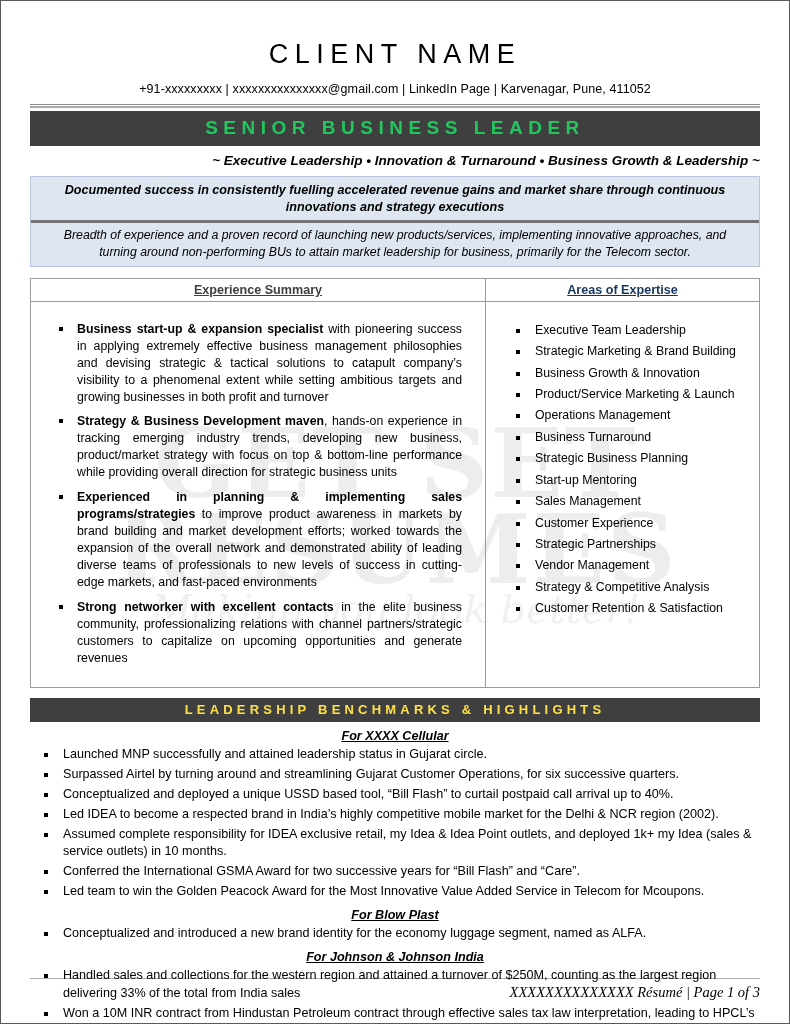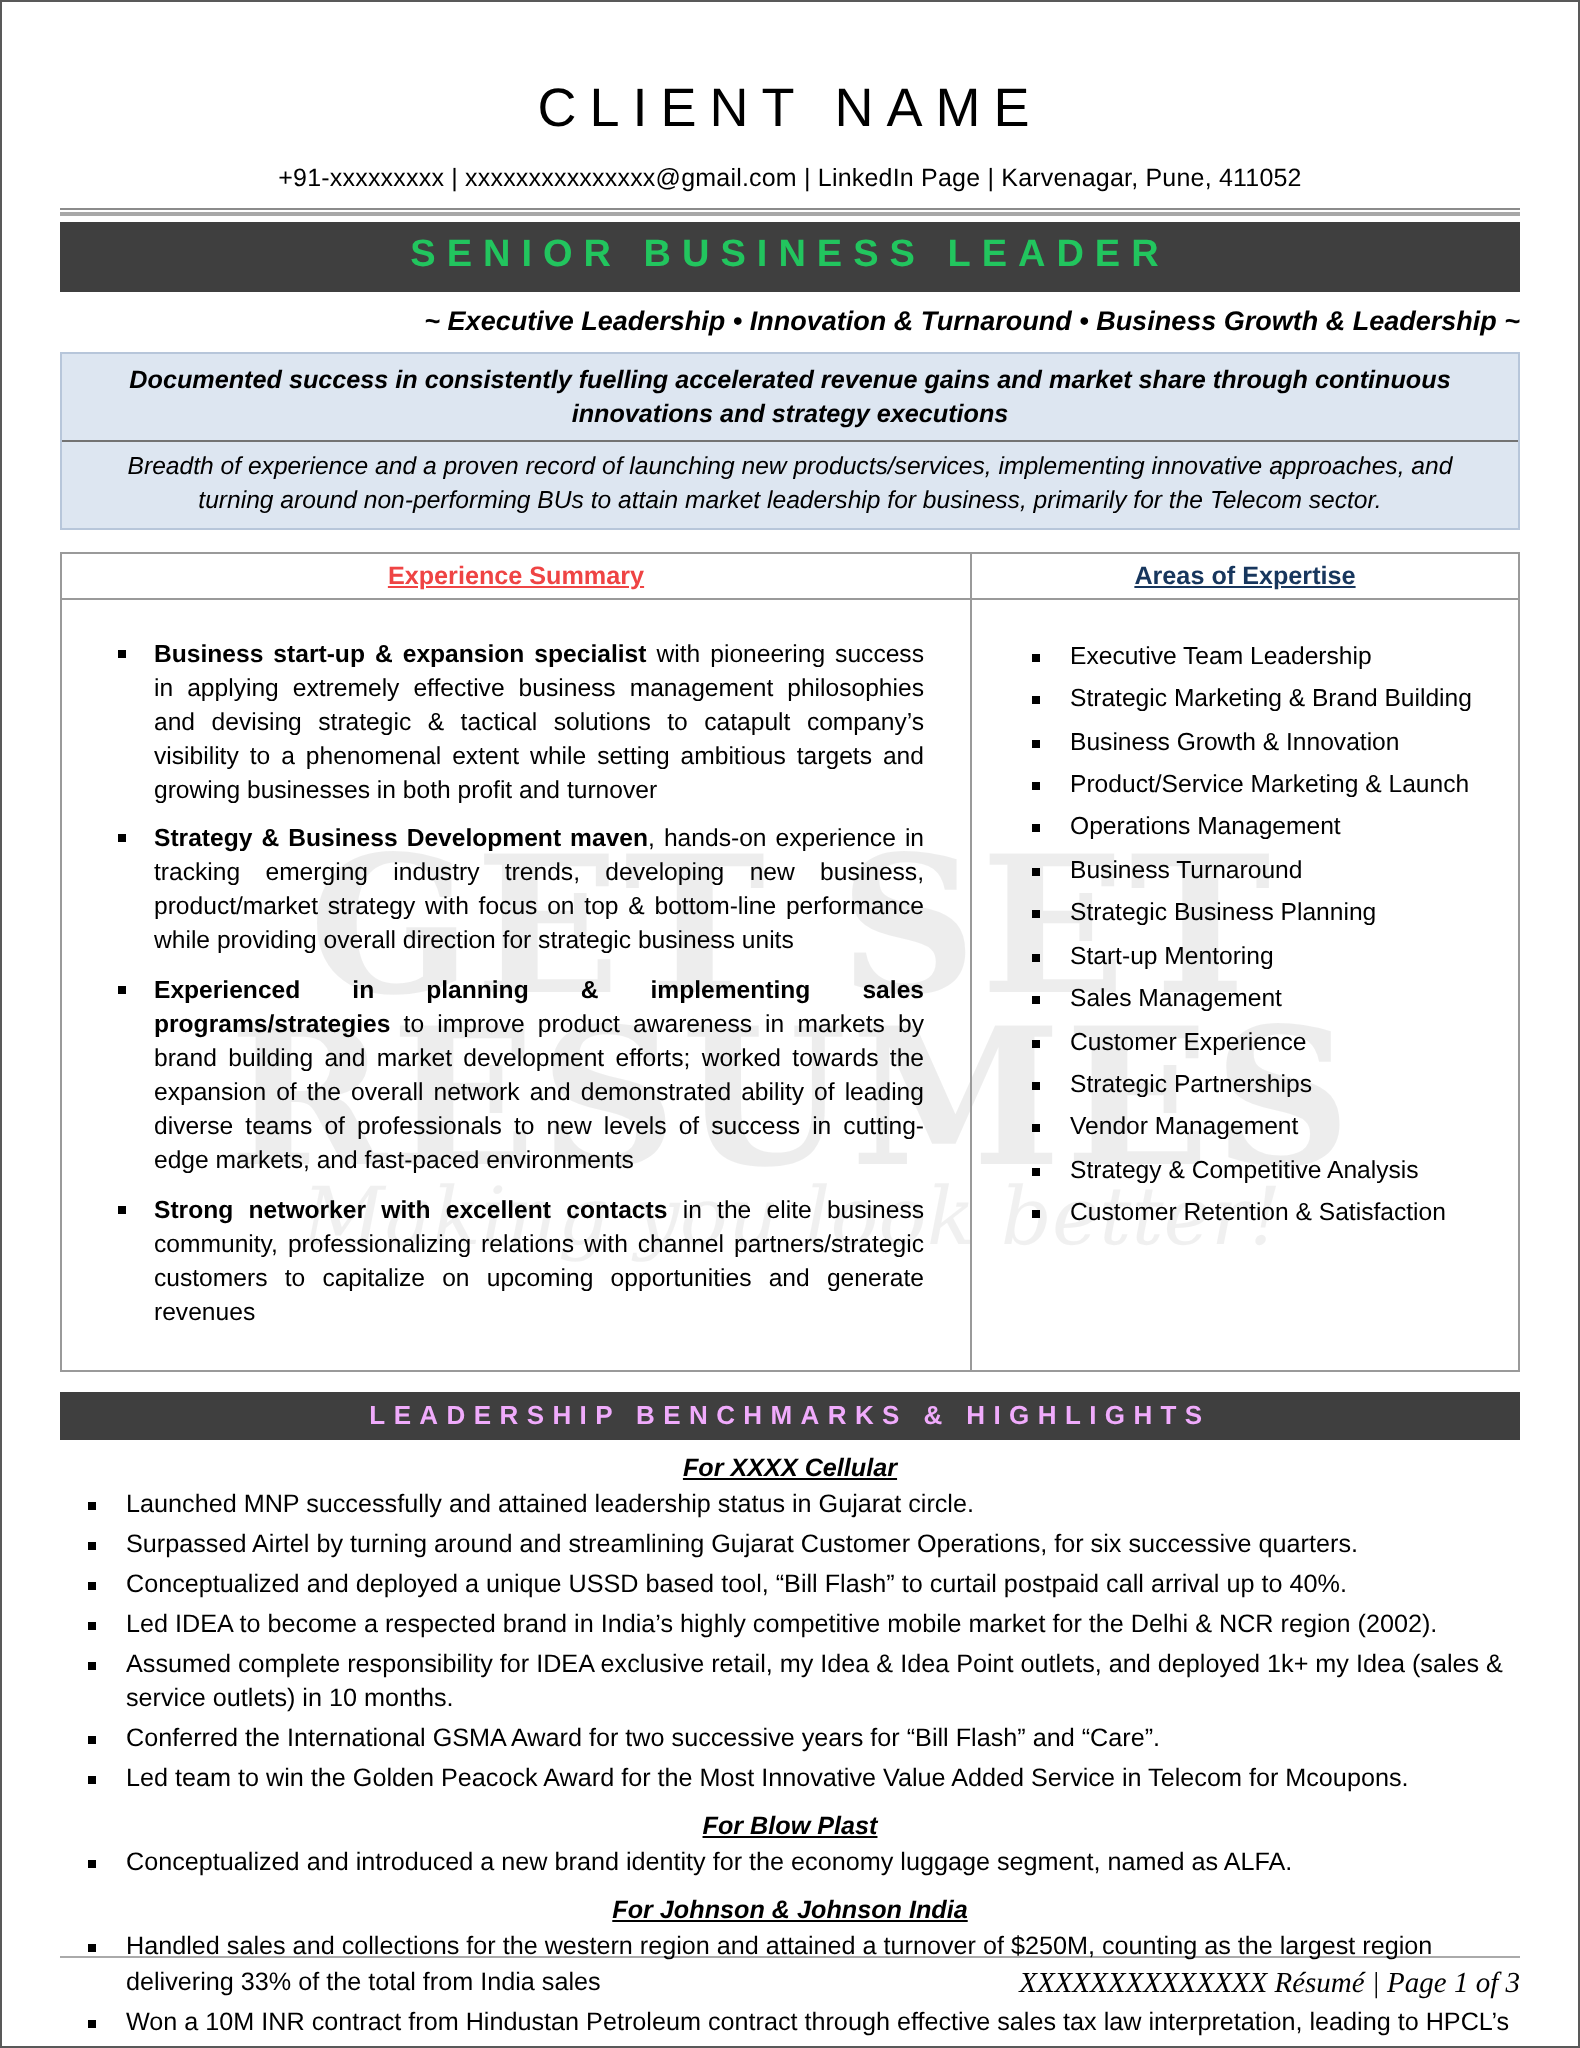--- a/index.html
+++ b/index.html
@@ -97,21 +97,21 @@
     border: 1px solid #b7c6da;
     padding: 0;
   }
   .summary-strong {
     font-style: italic;
     font-weight: bold;
     font-size: 12.6px;
     text-align: center;
     padding: 5px 20px 4px;
     line-height: 1.35;
-    border-bottom: 1px solid #737373;
+    border-bottom: 3px solid #737373;
   }
   .summary-sub {
     font-style: italic;
     font-size: 12.3px;
     text-align: center;
     padding: 4px 14px 5px;
     line-height: 1.38;
   }
 
   
@@ -120,21 +120,21 @@
     margin-top: 11px;
     border: 1px solid #9a9a9a;
   }
   .col-left  { width: 455px; border-right: 1px solid #9a9a9a; }
   .col-right { flex: 1; }
   .col-head {
     text-align: center;
     font-size: 12.6px;
     font-weight: bold;
     text-decoration: underline;
-    color: #ef4444;
+    color: #404040;
     padding: 4px 0 4px;
     border-bottom: 1px solid #9a9a9a;
   }
   .col-head.dark { color: #17365d; }
   .col-body { padding: 7px 9px 8px 9px; }
 
   ul.sq { list-style: none; margin: 12px; padding: 0; }
   ul.sq > li {
     position: relative;
     padding-left: 25px;
@@ -156,21 +156,21 @@
     padding-left: 28px;
     line-height: 1.5;
   }
   .col-right ul.sq > li::before { left: 9px; top: 8px; }
   b, strong { font-weight: bold; }
 
   
   .section-bar {
     margin-top: 10px;
     background: #3f3f3f;
-    color: #f0abfc;
+    color: #fde047;
     text-align: center;
     font-size: 13px;
     font-weight: bold;
     letter-spacing: 4.2px;
     padding: 4px 0 5px;
   }
   .co-head {
     text-align: center;
     font-style: italic;
     font-weight: bold;

